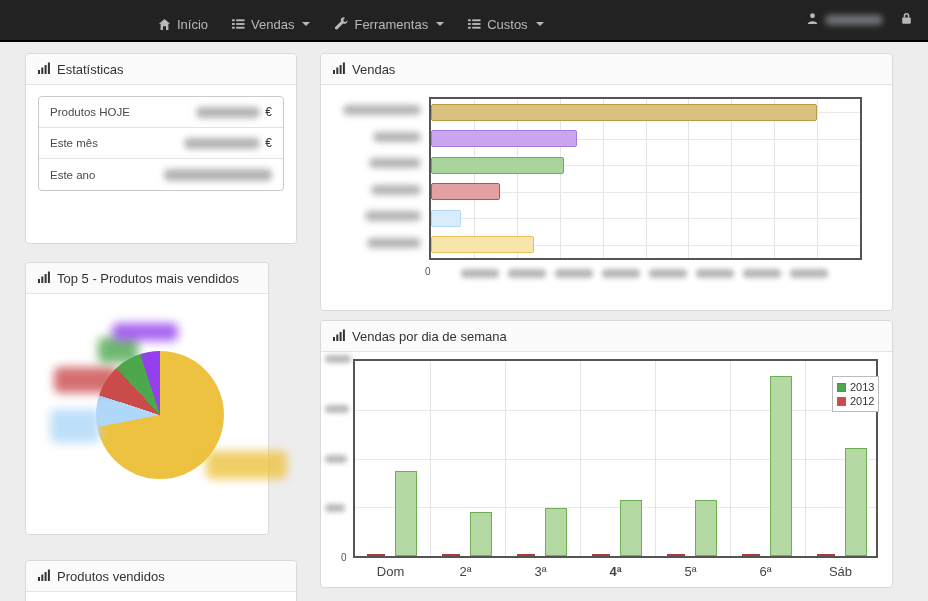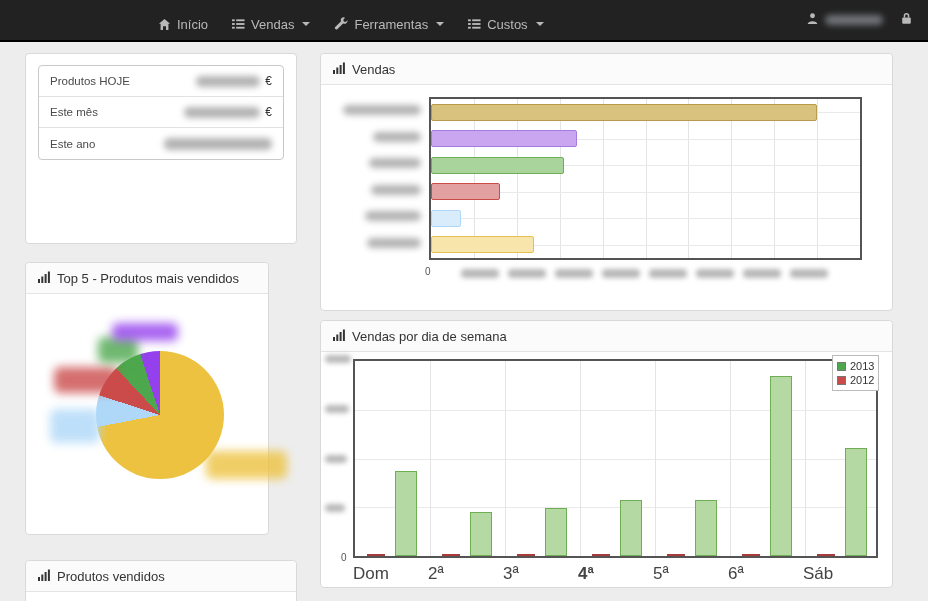--- a/index.html
+++ b/index.html
@@ -63,22 +63,22 @@
   
   #sales-plot { left:108px; top:12px; width:433px; height:163px; }
   .hbar { position:absolute; left:0; height:17px; border:1px solid; border-radius:2px; }
   .cat-blob { position:absolute; height:10px; }
 
   
   #weekly-plot { left:32px; top:7px; width:525px; height:199px; }
   .wbar-green { position:absolute; bottom:0; width:22px; border:1px solid; }
   .wbar-red   { position:absolute; bottom:0; width:18px; border:1px solid; }
   .week-xlabels { position:absolute; left:32px; top:212px; width:525px; height:14px; }
-  .week-xlabels span { position:absolute; width:75px; text-align:left; font-size:17px; color:#444; }
-  .legend { position:absolute; left:511px; top:3px; width:47px; background:#fff;
+  .week-xlabels span { position:absolute; width:75px; text-align:center; font-size:13px; color:#444; }
+  .legend { position:absolute; left:511px; top:24px; width:47px; background:#fff;
             border:1px solid #bbb; padding:3px 4px; z-index:5; }
   .legend-item { display:flex; align-items:center; gap:4px; font-size:11px; color:#333; line-height:14px; }
   .legend-swatch { width:9px; height:9px; border:1px solid #777; flex:0 0 auto; }
 </style>
 </head>
 <body>
 
 <div class="navbar">
   <div class="nav-items">
     <div class="nav-item">
@@ -150,20 +150,33 @@
           <g fill="#b9b9b9">
             <path d="M4.4 6V4.4a2.6 2.6 0 0 1 5.2 0V6H8.2V4.4a1.2 1.2 0 0 0-2.4 0V6z"></path>
             <rect x="3" y="6" width="8" height="6" rx="1"></rect>
           </g>
         </svg>
     </div>
   </div>
 </div>
 
 <div class="panel" id="panel-stats">
+  <div class="panel-header">
+    <span>
+      <svg width="12" height="12" viewBox="0 0 12 12">
+          <g fill="#333">
+            <rect x="0" y="8" width="2" height="4"></rect>
+            <rect x="3.3" y="5.5" width="2" height="6.5"></rect>
+            <rect x="6.6" y="3" width="2" height="9"></rect>
+            <rect x="9.9" y="0.5" width="2" height="11.5"></rect>
+          </g>
+        </svg>
+    </span>
+    <span>Estatísticas</span>
+  </div>
   <div class="stats-body">
     <div class="stats-list">
       <div class="stat-row">
         <span>Produtos HOJE</span>
         <span class="stat-value">
             <span class="blur-blob" style="width:64px;height:11px;"></span>
             <span class="stat-suffix">€</span>
           </span>
       </div>
       <div class="stat-row">

